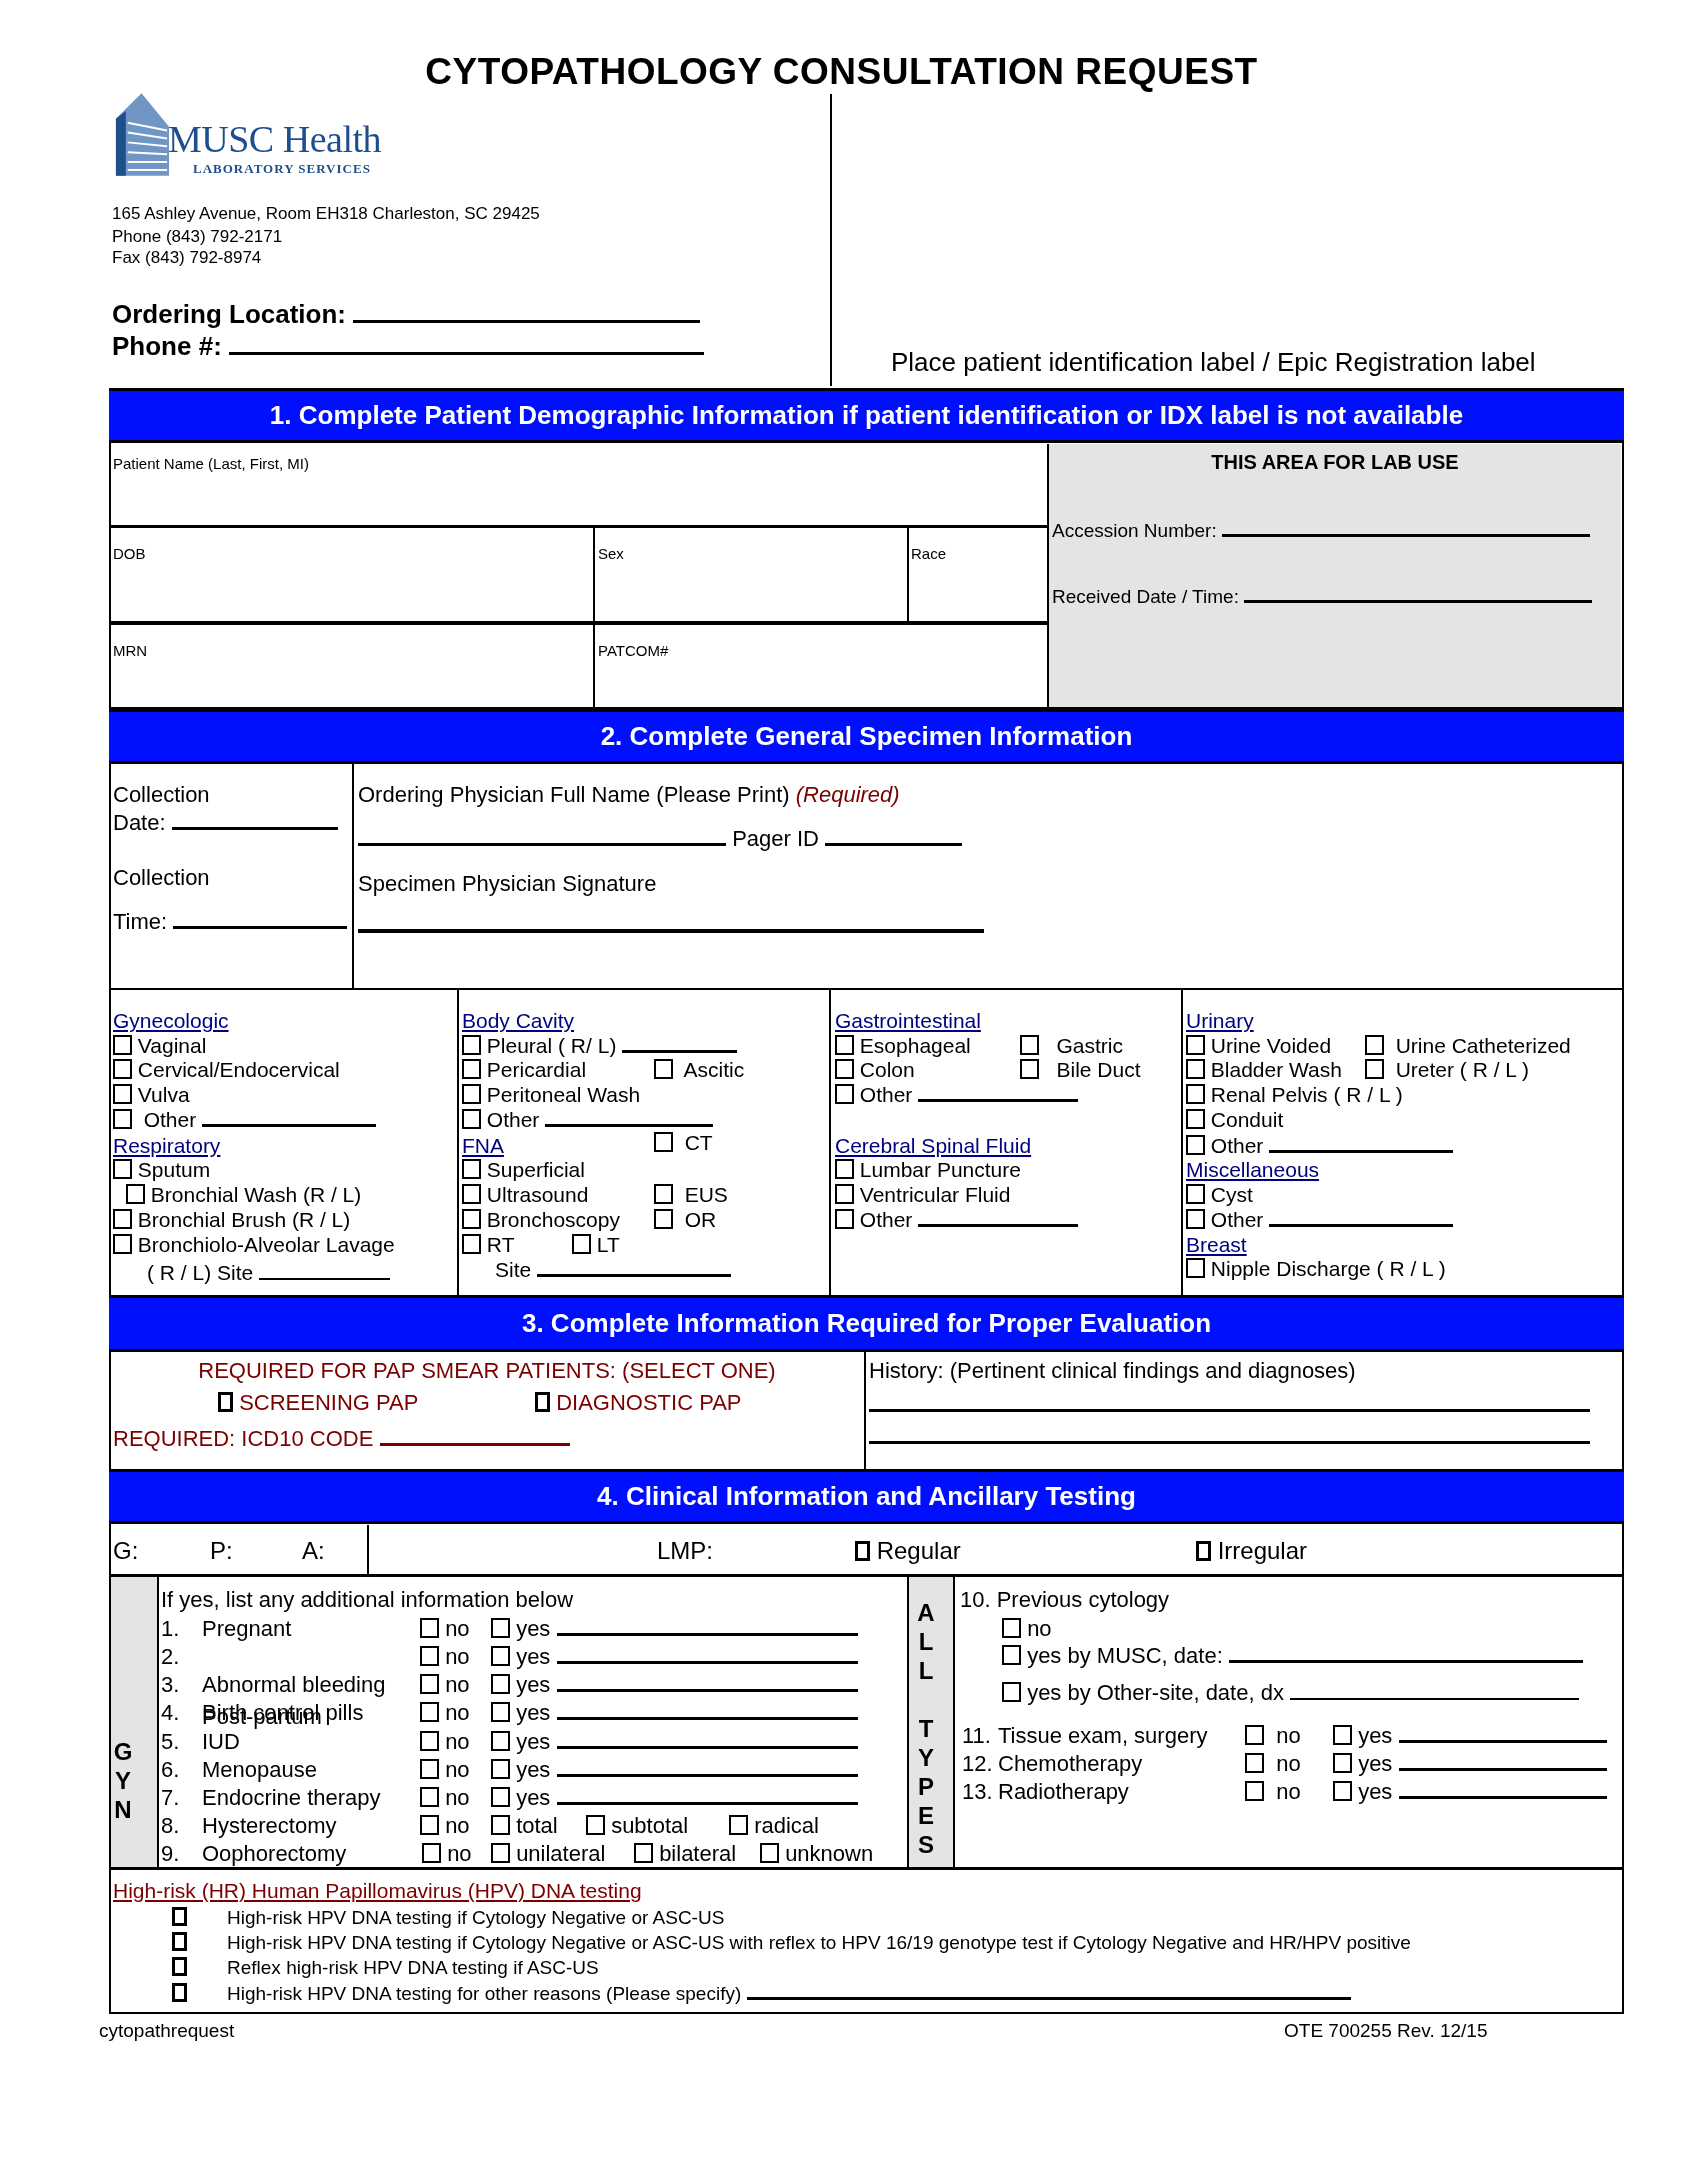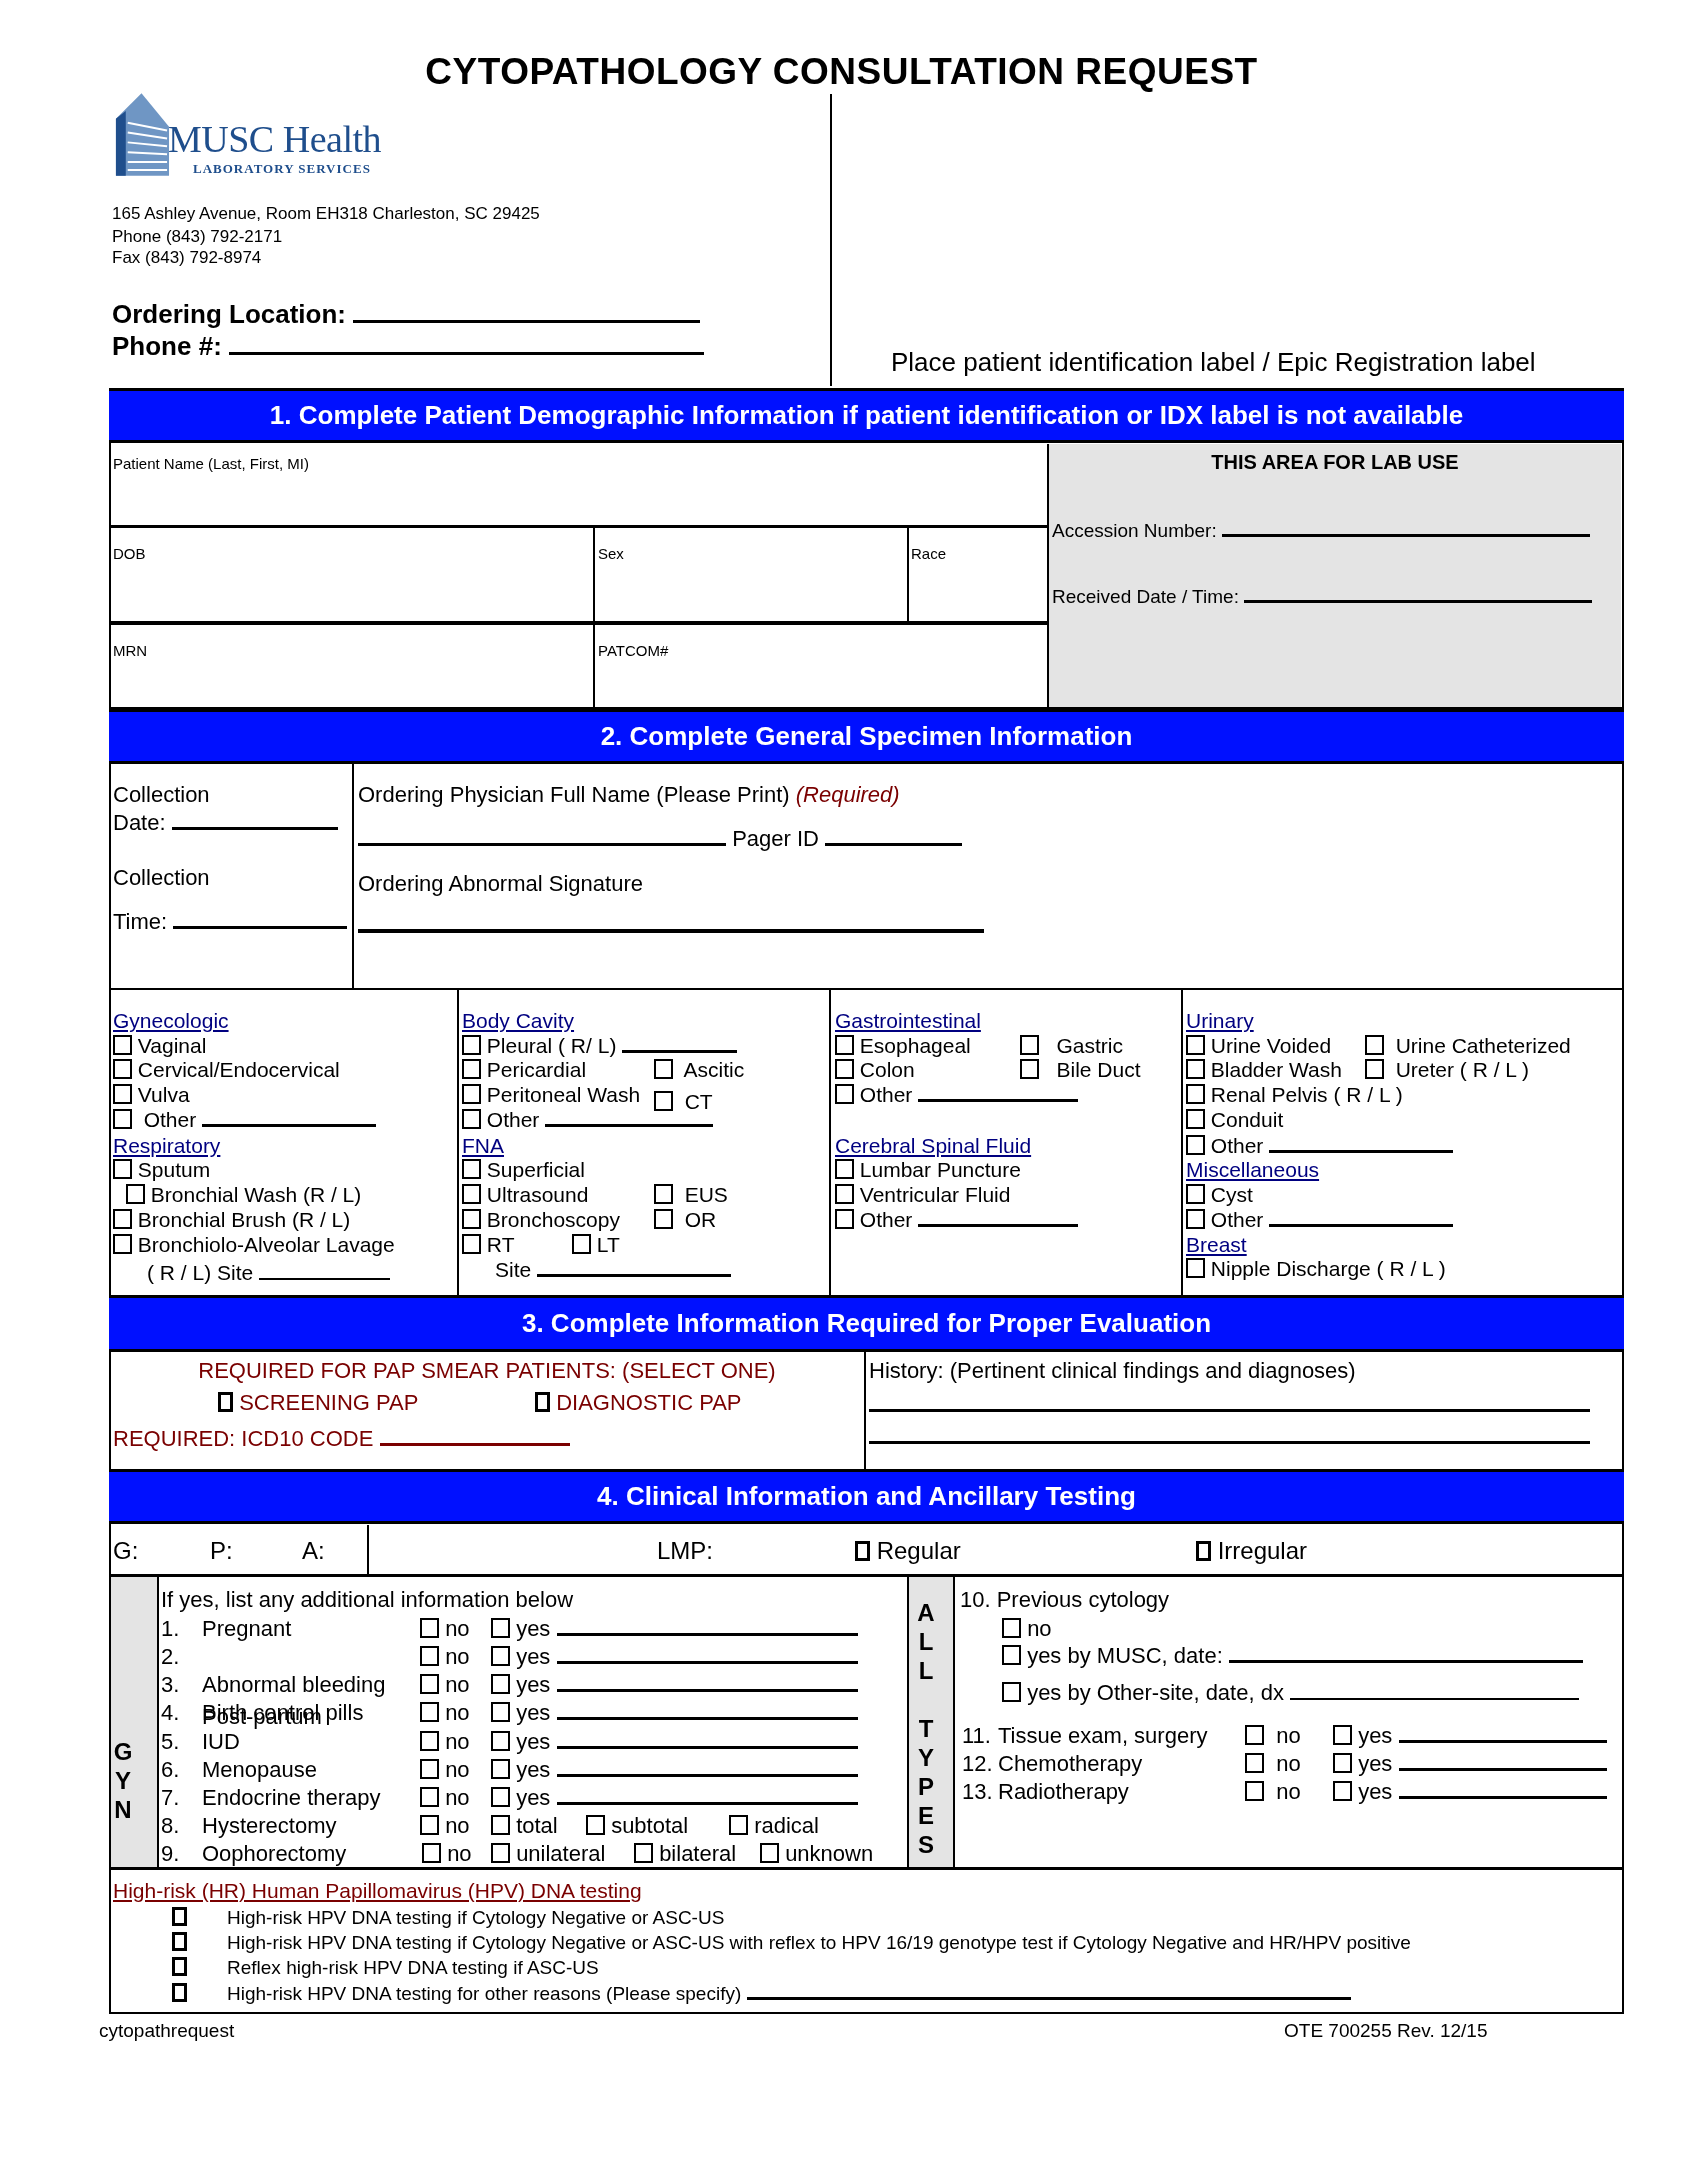--- a/index.html
+++ b/index.html
@@ -116,21 +116,21 @@
 
 <div class="abs lbl" style="left:358px;top:782px;white-space:nowrap;">
   <span>Ordering Physician Full Name (Please Print)</span>
   <i class="req">(Required)</i>
 </div>
 <div class="abs lbl" style="left:358px;top:826px;white-space:nowrap;">
   <span class="fill fill3" style="width:368px;"></span>
   <span>Pager ID</span>
   <span class="fill fill3" style="width:137px;"></span>
 </div>
-<div class="abs lbl" style="left:358px;top:871px;">Ordering Abnormal Signature</div>
+<div class="abs lbl" style="left:358px;top:871px;">Specimen Physician Signature</div>
 <div class="abs" style="left:358px;top:929px;width:626px;height:4px;background:#000;"></div>
 
 <div class="abs vline" style="left:457px;top:990px;width:2px;height:307px;"></div>
 <div class="abs vline" style="left:829px;top:990px;width:2px;height:307px;"></div>
 <div class="abs vline" style="left:1181px;top:990px;width:2px;height:307px;"></div>
 
 <div class="row" style="left:113px;top:1008px;"><span class="link">Gynecologic</span></div>
 <div class="row" style="left:113px;top:1033px;"><span class="cb"></span> <span>Vaginal</span></div>
 <div class="row" style="left:113px;top:1057px;"><span class="cb"></span> <span>Cervical/Endocervical</span></div>
 <div class="row" style="left:113px;top:1082px;"><span class="cb"></span> <span>Vulva</span></div>
@@ -145,21 +145,21 @@
 
 <div class="row" style="left:462px;top:1008px;"><span class="link">Body Cavity</span></div>
 <div class="row" style="left:462px;top:1033px;"><span class="cb"></span> <span>Pleural ( R/ L)</span> <span class="fill fill3" style="width:115px;"></span></div>
 <div class="row" style="left:462px;top:1057px;"><span class="cb"></span> <span>Pericardial</span></div>
 <div class="row" style="left:654px;top:1057px;"><span class="cb"></span>&nbsp; <span>Ascitic</span></div>
 <div class="row" style="left:462px;top:1082px;"><span class="cb"></span> <span>Peritoneal Wash</span></div>
 <div class="row" style="left:462px;top:1107px;"><span class="cb"></span> <span>Other</span> <span class="fill fill3" style="width:168px;"></span></div>
 
 <div class="row" style="left:462px;top:1133px;"><span class="link">FNA</span></div>
 <div class="row" style="left:462px;top:1157px;"><span class="cb"></span> <span>Superficial</span></div>
-<div class="row" style="left:654px;top:1089px;"><span class="cb"></span>&nbsp; <span>CT</span></div>
+<div class="row" style="left:654px;top:1130px;"><span class="cb"></span>&nbsp; <span>CT</span></div>
 <div class="row" style="left:462px;top:1182px;"><span class="cb"></span> <span>Ultrasound</span></div>
 <div class="row" style="left:654px;top:1182px;"><span class="cb"></span>&nbsp; <span>EUS</span></div>
 <div class="row" style="left:462px;top:1207px;"><span class="cb"></span> <span>Bronchoscopy</span></div>
 <div class="row" style="left:654px;top:1207px;"><span class="cb"></span>&nbsp; <span>OR</span></div>
 <div class="row" style="left:462px;top:1232px;"><span class="cb"></span> <span>RT</span></div>
 <div class="row" style="left:572px;top:1232px;"><span class="cb"></span> <span>LT</span></div>
 <div class="row" style="left:495px;top:1257px;"><span>Site</span> <span class="fill fill3" style="width:194px;"></span></div>
 
 <div class="row" style="left:835px;top:1008px;text-align:center;"><span class="link">Gastrointestinal</span></div>
 <div class="row" style="left:835px;top:1033px;"><span class="cb"></span> <span>Esophageal</span></div>

